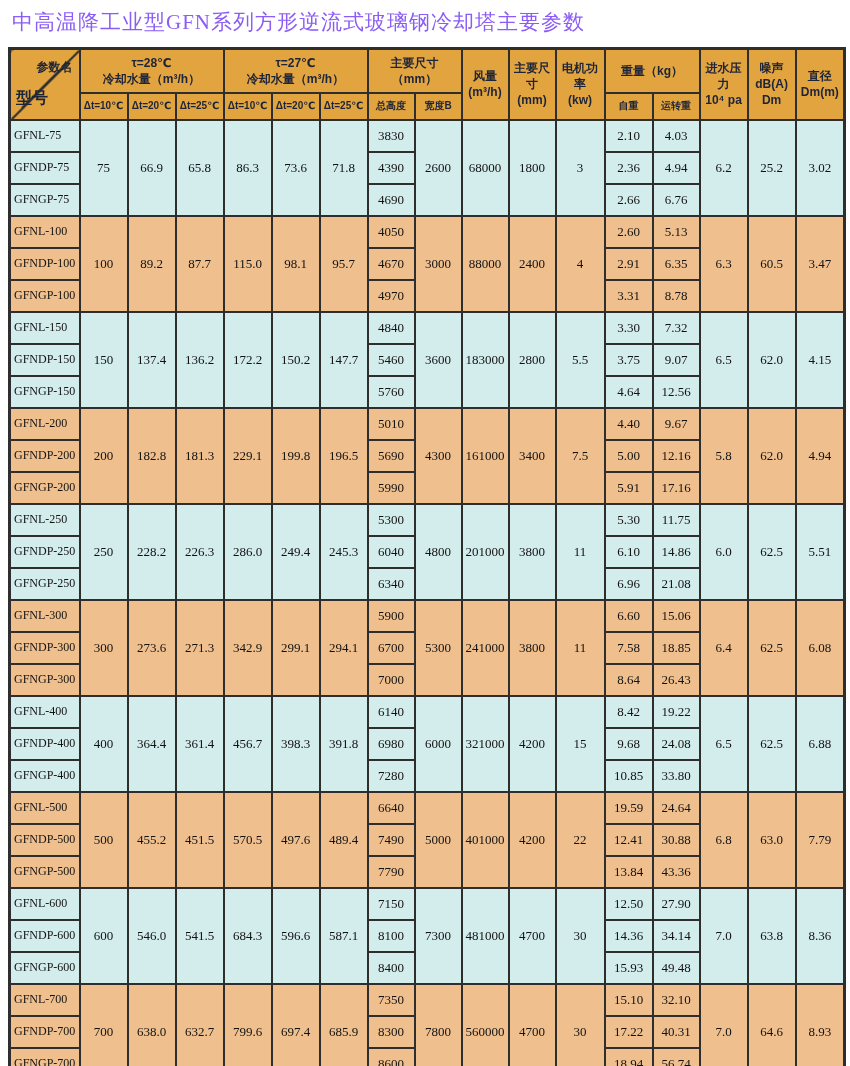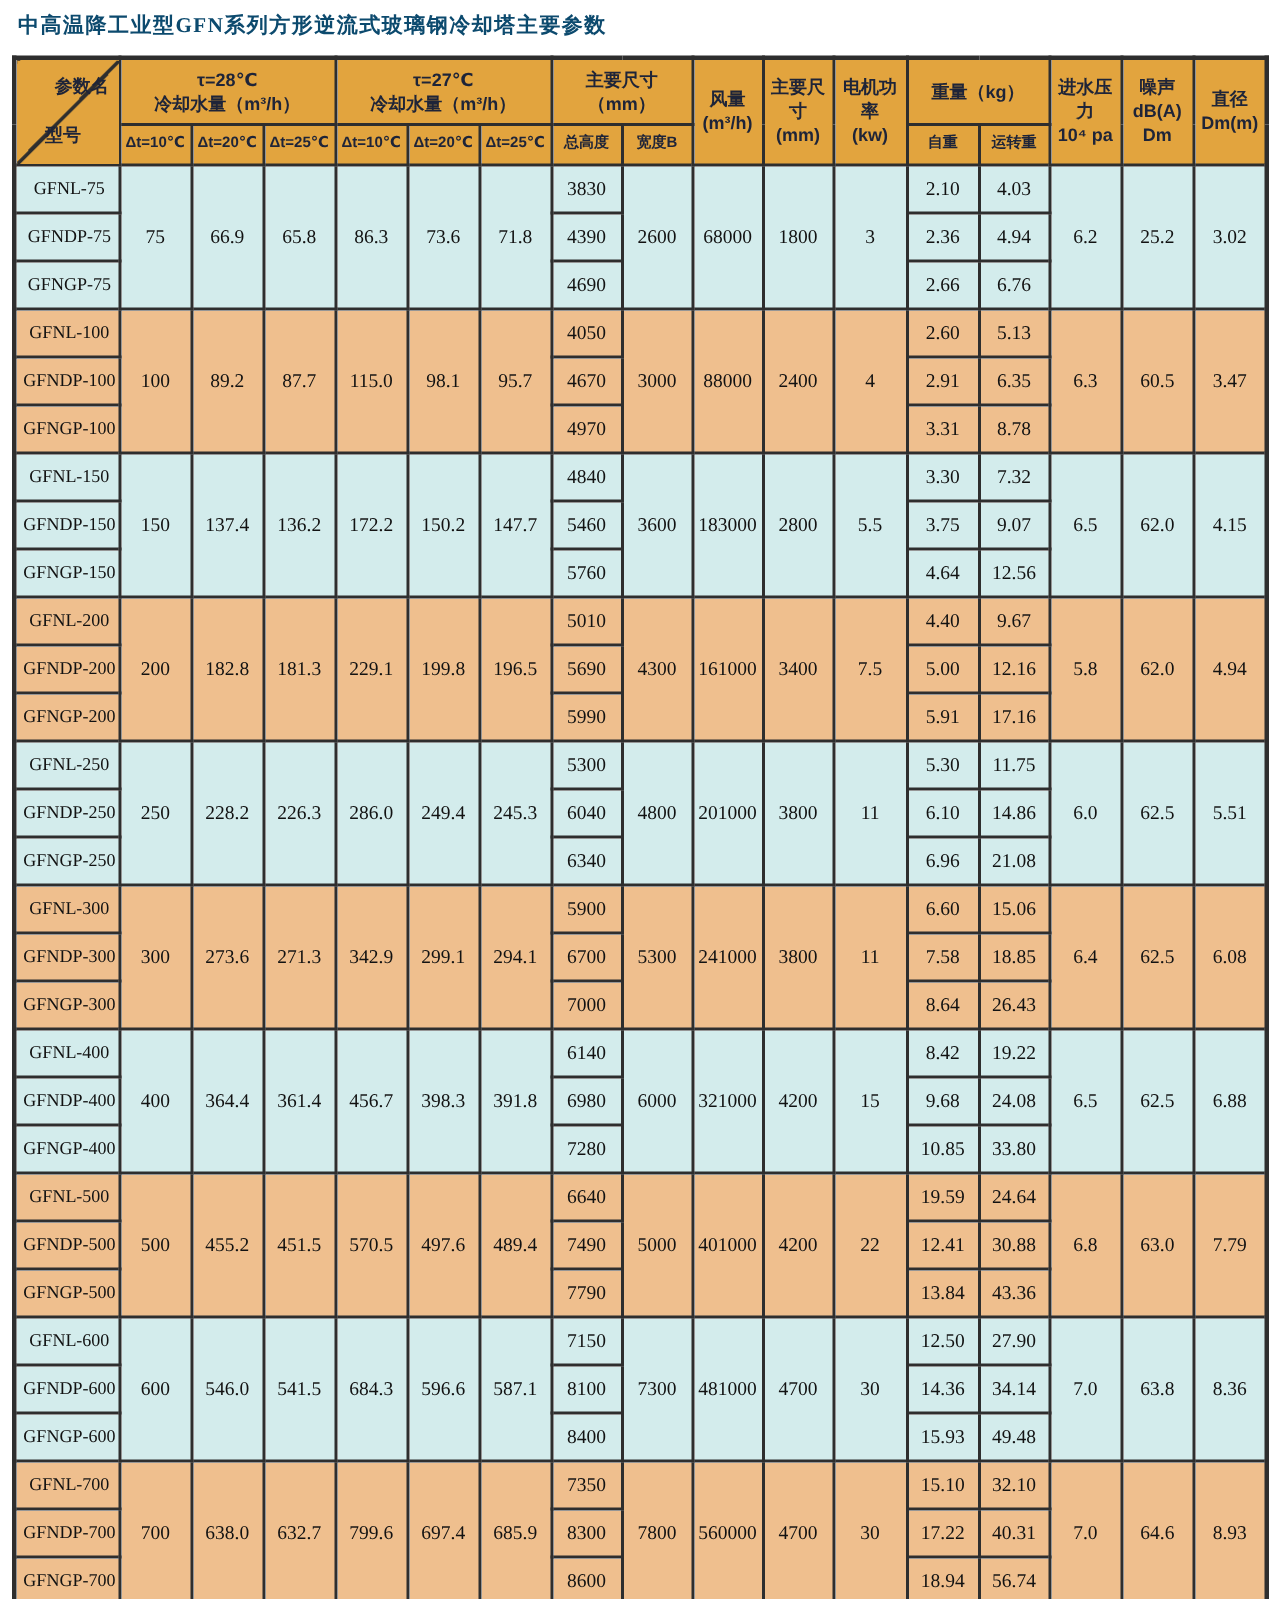--- a/index.html
+++ b/index.html
@@ -1,19 +1,19 @@
 <!DOCTYPE html>
 <html lang="zh"><head>
 <meta charset="utf-8">
 <style>
   html,body{margin:0;padding:0;background:#ffffff;}
   body{width:850px;height:1066px;font-family:"Liberation Serif","DejaVu Serif",serif;position:relative;}
   .page-title{
     font-family:"Liberation Serif","DejaVu Serif",serif;
-    font-weight:bold;font-size:14px;color:#0c4a6e;
+    font-weight:normal;font-size:21px;color:#8b5cf6;
     margin:8px 0 0 12px;letter-spacing:1px;white-space:nowrap;
   }
   table.params{
     border-collapse:collapse;table-layout:fixed;
     margin:11px 0 0 8px;width:834px;
     border:3px solid #2e2e2e;
   }
   th,td{border:2px solid #2e2e2e;text-align:center;vertical-align:middle;padding:0;overflow:hidden;}
   thead th{
     background:#E2A43E;color:#1e2438;
@@ -26,27 +26,27 @@
   th.corner{position:relative;
     background:
       linear-gradient(to bottom right,
         rgba(0,0,0,0) calc(50% - 1.3px),
         #2e2e2e calc(50% - 1.3px),
         #2e2e2e calc(50% + 1.3px),
         rgba(0,0,0,0) calc(50% + 1.3px)),
       #E2A43E;
   }
   th.corner .c-top{position:absolute;top:9px;right:6px;font-size:12px;}
-  th.corner .c-bot{position:absolute;bottom:10px;left:19px;font-size:12px;}
+  th.corner .c-bot{position:absolute;bottom:10px;left:5px;font-size:16px;}
   tbody td{
     font-family:"Liberation Serif","DejaVu Serif",serif;
     font-size:13px;color:#121212;height:30px;
   }
   tbody td.model{
-    text-align:center;padding-left:3px;font-size:12px;letter-spacing:0;white-space:nowrap;
+    text-align:left;padding-left:3px;font-size:12px;letter-spacing:0;white-space:nowrap;
   }
   tbody tr.blue td{background:#D3ECEC;}
   tbody tr.orange td{background:#EFBF8E;}
 </style>
 </head>
 <body>
 
 <h1 class="page-title">中高温降工业型GFN系列方形逆流式玻璃钢冷却塔主要参数</h1>
 
 <table class="params">

